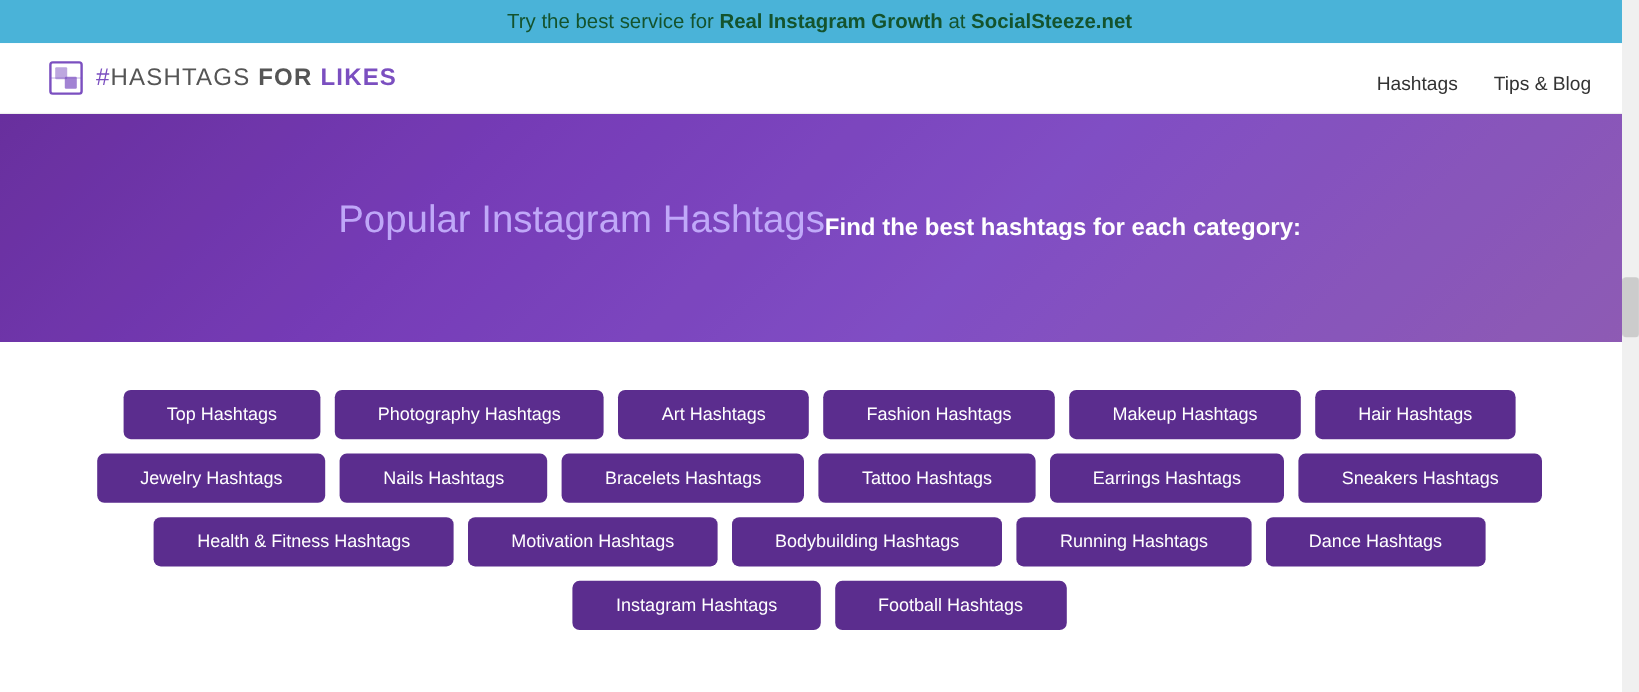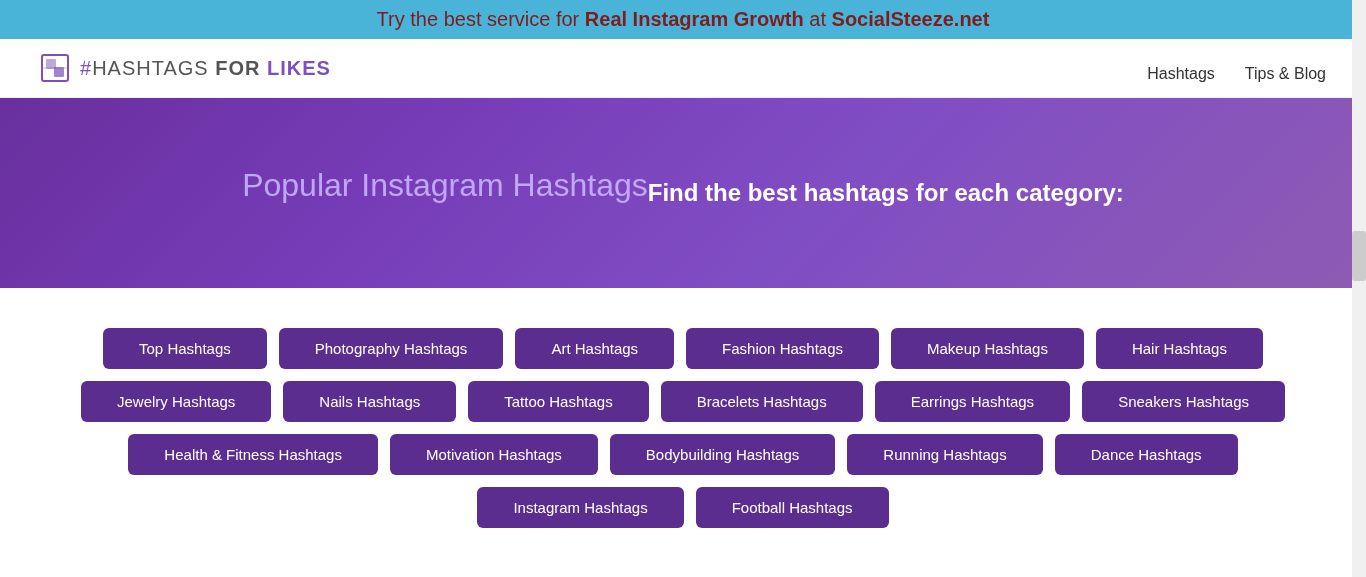--- a/index.html
+++ b/index.html
@@ -12,22 +12,22 @@
       font-family: Arial, sans-serif;
       background: #fff;
       overflow-x: hidden;
     }
 
     
     .top-banner {
       background-color: #4ab3d8;
       text-align: center;
       padding: 8px 20px;
-      font-size: 20px;
-      color: #7f1d1d;
+      font-size: 17px;
+      color: #14532d;
     }
 
     .top-banner strong {
       font-weight: bold;
     }
 
     
     .header {
       display: flex;
       align-items: flex-end;
@@ -112,21 +112,21 @@
     .hero-subtitle {
       font-size: 32px;
       color: rgba(200, 180, 255, 0.9);
       font-weight: normal;
       margin-bottom: 16px;
       position: relative;
       z-index: 1;
     }
 
     .hero-title {
-      font-size: 24px;
+      font-size: 20px;
       color: #fff;
       font-weight: bold;
       position: relative;
       z-index: 1;
     }
 
     
     .categories {
       padding: 40px 80px 20px;
       display: flex;
@@ -201,22 +201,22 @@
 
 <section class="categories" id="categories-container">
 <a href="#" class="category-btn">Top Hashtags</a>
     <a href="#" class="category-btn">Photography Hashtags</a>
     <a href="#" class="category-btn">Art Hashtags</a>
     <a href="#" class="category-btn">Fashion Hashtags</a>
     <a href="#" class="category-btn">Makeup Hashtags</a>
     <a href="#" class="category-btn">Hair Hashtags</a>
     <a href="#" class="category-btn">Jewelry Hashtags</a>
     <a href="#" class="category-btn">Nails Hashtags</a>
+    <a href="#" class="category-btn">Bracelets Hashtags</a>
     <a href="#" class="category-btn">Tattoo Hashtags</a>
-    <a href="#" class="category-btn">Bracelets Hashtags</a>
     <a href="#" class="category-btn">Earrings Hashtags</a>
     <a href="#" class="category-btn">Sneakers Hashtags</a>
     <a href="#" class="category-btn">Health &amp; Fitness Hashtags</a>
     <a href="#" class="category-btn">Motivation Hashtags</a>
     <a href="#" class="category-btn">Bodybuilding Hashtags</a>
     <a href="#" class="category-btn">Running Hashtags</a>
     <a href="#" class="category-btn">Dance Hashtags</a>
     <a href="#" class="category-btn">Instagram Hashtags</a>
     <a href="#" class="category-btn">Football Hashtags</a>
   </section>

